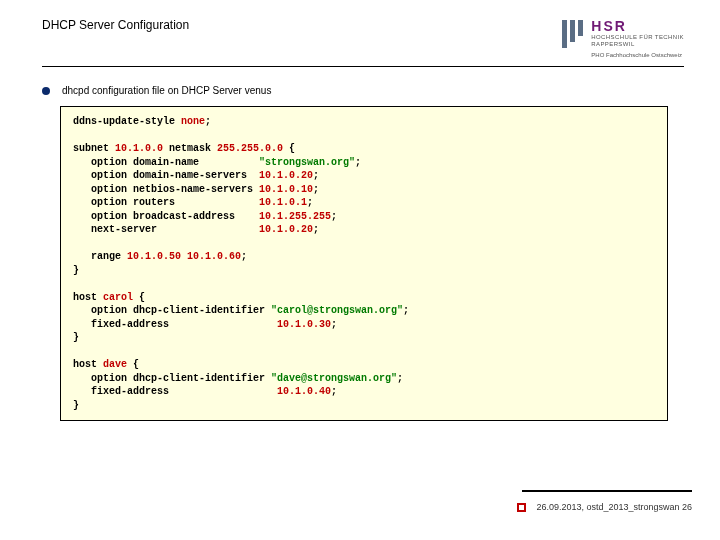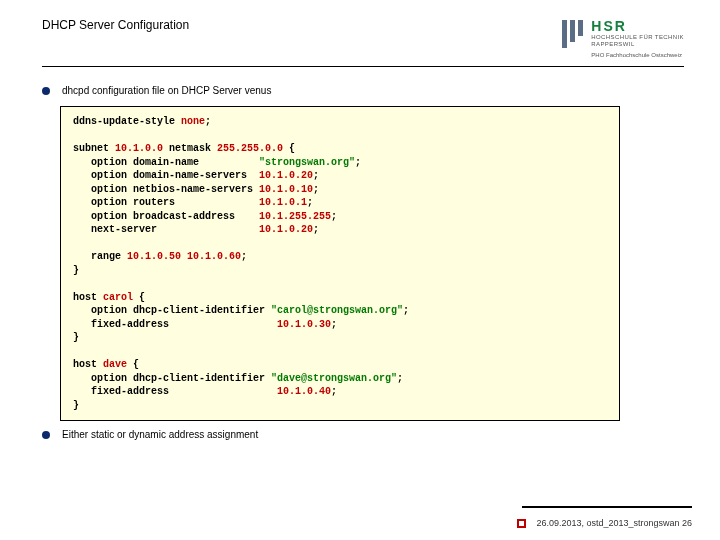--- a/index.html
+++ b/index.html
@@ -42,21 +42,21 @@
     width: 5px;
     background: #5a6d84;
   }
   .bar1 { height: 28px; }
   .bar2 { height: 22px; }
   .bar3 { height: 16px; }
   .logo-text .hsr {
     font-size: 14px;
     font-weight: 700;
     letter-spacing: 2px;
-    color: #15803d;
+    color: #701a75;
   }
   .logo-text .sub {
     font-size: 6px;
     color: #555;
     line-height: 1.2;
     letter-spacing: 0.4px;
   }
   .logo-text .pho {
     font-size: 6px;
     color: #555;
@@ -91,27 +91,27 @@
     border: 1px solid #000;
     padding: 8px 12px;
     font-family: "Courier New", monospace;
     font-size: 10px;
     font-weight: 700;
     color: #000;
     line-height: 1.35;
     white-space: pre;
     margin-left: 0;
     margin-bottom: 6px;
-    width: 560px;
+    width: 608px;
   }
   .k-red { color: #c00000; }
   .k-green { color: #007a00; }
   .footer {
     position: absolute;
-    bottom: 12px;
+    bottom: 28px;
     right: 28px;
     display: flex;
     align-items: flex-end;
     gap: 10px;
     flex-direction: column;
   }
   .footer-line {
     width: 170px;
     border-top: 2px solid #000;
   }
@@ -176,24 +176,20 @@
 <span>host </span><span class="k-red">carol</span><span> {</span>
 <span>   option dhcp-client-identifier </span><span class="k-green">"carol@strongswan.org"</span><span>;</span>
 <span>   fixed-address                  </span><span class="k-red">10.1.0.30</span><span>;</span>
 <span>}</span>
 <span></span>
 <span>host </span><span class="k-red">dave</span><span> {</span>
 <span>   option dhcp-client-identifier </span><span class="k-green">"dave@strongswan.org"</span><span>;</span>
 <span>   fixed-address                  </span><span class="k-red">10.1.0.40</span><span>;</span>
 <span>}</span></div>
 
-  <div class="bullet-row after-code">
-    <span class="bullet"></span>
-    <span class="bullet-text">Either static or dynamic address assignment</span>
-  </div>
 
 </div>
 
 <div class="footer">
   <div class="footer-line"></div>
   <div class="footer-row">
     <span class="footer-logo"></span>
     <span class="footer-text">26.09.2013, ostd_2013_strongswan 26</span>
   </div>
 </div>

